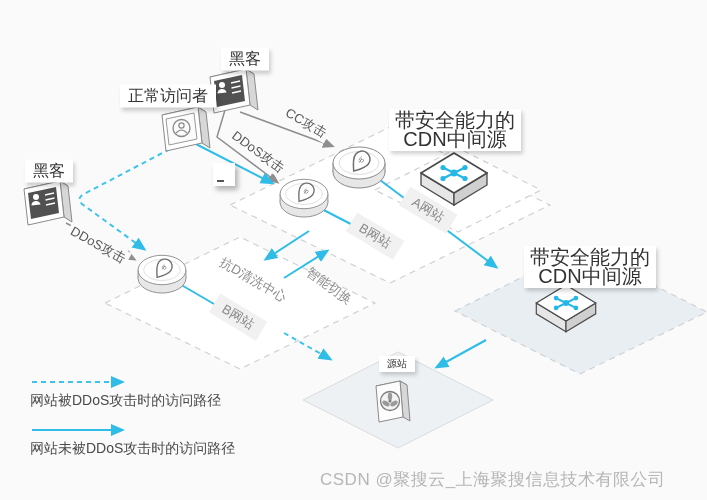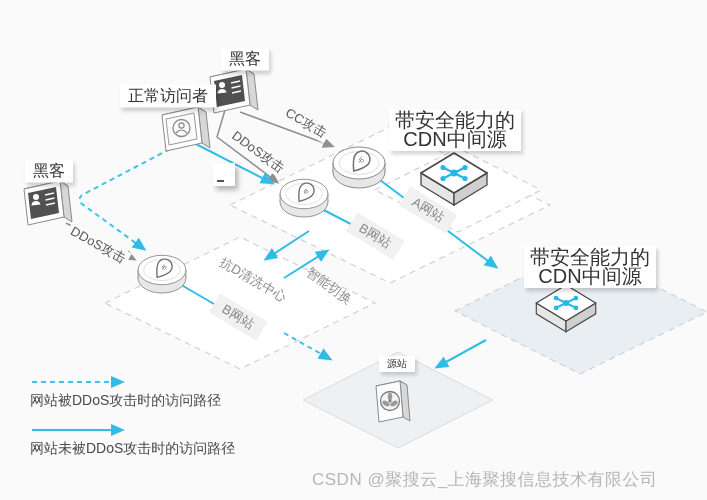--- a/index.html
+++ b/index.html
@@ -167,15 +167,15 @@
 <div class="rot attack" style="--r:29deg;left:98px;top:245px">DDoS攻击</div>
 <div class="rot chip" style="--r:31deg;left:428px;top:210px">A网站</div>
 <div class="rot chip" style="--r:31deg;left:375px;top:236px">B网站</div>
 <div class="rot chip" style="--r:31deg;left:238px;top:317px">B网站</div>
 <div class="rot" style="--r:30deg;left:253px;top:280px">抗D清洗中心</div>
 <div class="rot" style="--r:36deg;left:329px;top:286px">智能切换</div>
 
 <div class="legend-text" style="left:30px;top:392px">网站被DDoS攻击时的访问路径</div>
 <div class="legend-text" style="left:30px;top:440px">网站未被DDoS攻击时的访问路径</div>
 
-<div class="watermark" style="left:312px;top:468px">CSDN @聚搜云_上海聚搜信息技术有限公司</div>
+<div class="watermark" style="left:320px;top:468px">CSDN @聚搜云_上海聚搜信息技术有限公司</div>
 
 </div>
 
 </body></html>

